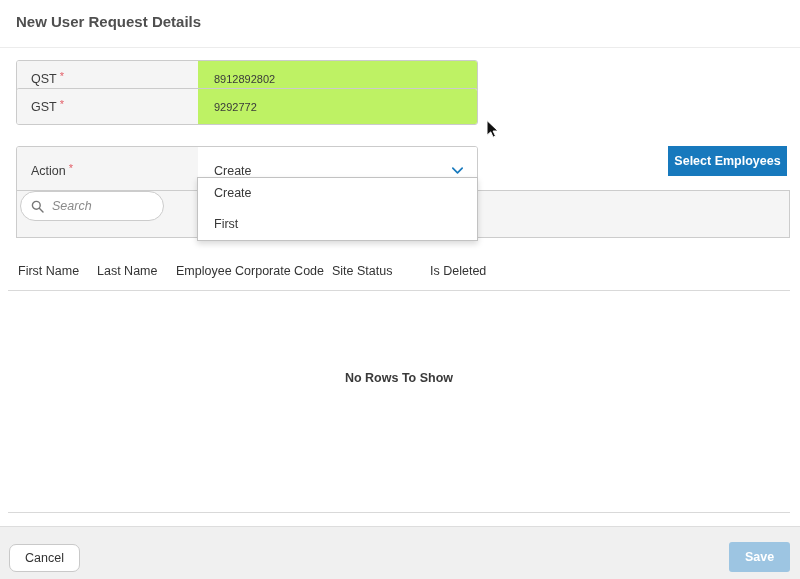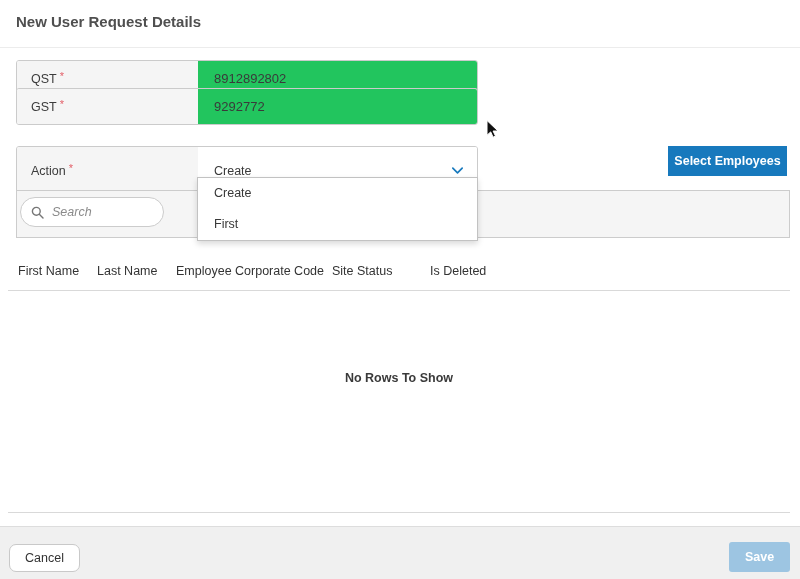--- a/index.html
+++ b/index.html
@@ -60,23 +60,23 @@
     font-size: 11px;
     margin-left: 3px;
     position: relative;
     top: -3px;
   }
   .field-value {
     flex: 1;
     display: flex;
     align-items: center;
     padding-left: 16px;
-    font-size: 13px;
+    font-size: 11px;
     color: #3a3a3a;
-    background: #22c55e;
+    background: #bef264;
   }
   .select-box {
     flex: 1;
     display: flex;
     align-items: center;
     justify-content: space-between;
     padding-left: 16px;
     padding-right: 12px;
     font-size: 12.5px;
     color: #3a3a3a;
@@ -120,21 +120,21 @@
   
   .toolbar {
     position: absolute;
     left: 16px; top: 190px;
     width: 774px; height: 48px;
     background: #f5f5f5;
     border: 1px solid #cccccc;
   }
   .search-box {
     position: absolute;
-    left: 3px; top: 6px;
+    left: 3px; top: 0;
     width: 144px; height: 30px;
     background: #ffffff;
     border: 1px solid #cccccc;
     border-radius: 15px;
     display: flex;
     align-items: center;
     padding-left: 10px;
   }
   .search-box svg { flex: 0 0 auto; }
   .search-box input {

